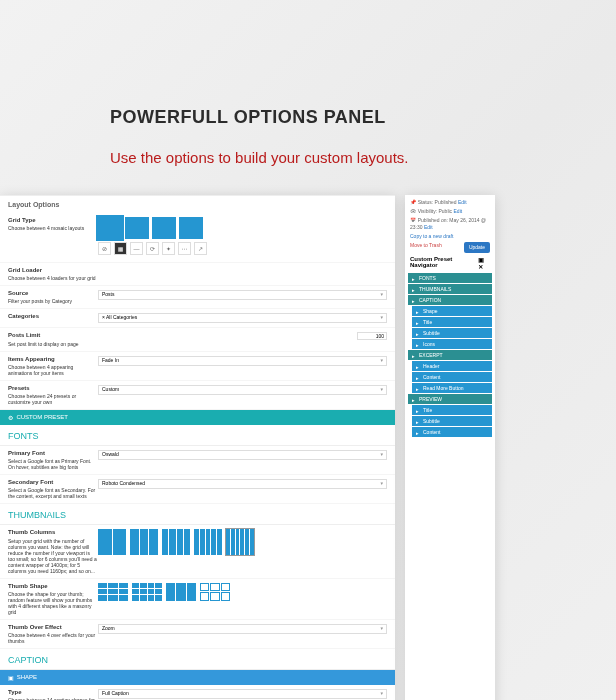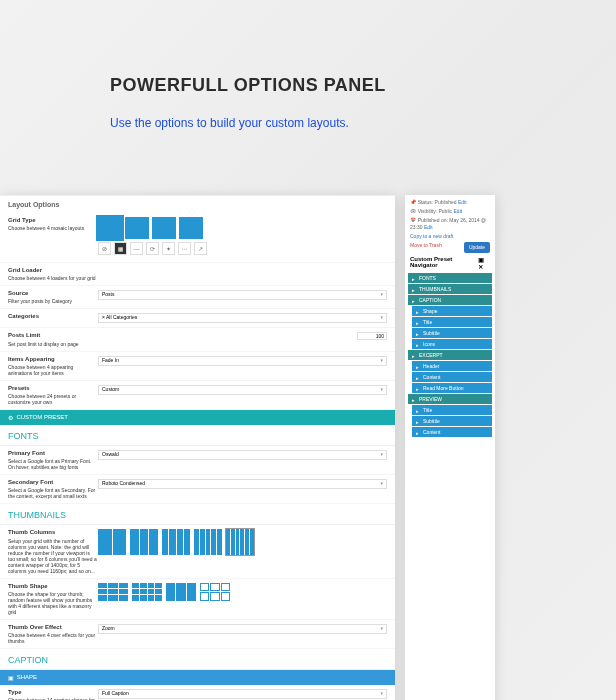--- a/index.html
+++ b/index.html
@@ -1,19 +1,19 @@
 <!DOCTYPE html>
 <html><head>
 <meta charset="utf-8">
 <style>
 *{box-sizing:border-box;margin:0;padding:0;font-family:Arial,Helvetica,sans-serif}
 body{width:616px;height:700px;background:linear-gradient(135deg,#f2f2f2 0%,#eaeaea 50%,#f0f0f0 100%);overflow:hidden}
-.header{padding:75px 0 25px 110px}
+.header{padding:107px 0 25px 110px}
 .header h1{font-size:18px;font-weight:700;color:#2c2c2c;letter-spacing:0.5px;margin-bottom:18px}
-.header p{font-size:12px;color:#1d4ed8;line-height:1.6}
+.header p{font-size:15px;color:#b91c1c;line-height:1.6}
 .panels{position:absolute;top:195px;left:0;display:flex;gap:10px}
 .left-panel{width:395px;background:#fff;box-shadow:0 2px 12px rgba(0,0,0,0.15);font-size:6px}
 .right-panel{width:90px;background:#fff;box-shadow:0 2px 12px rgba(0,0,0,0.15);font-size:5px;padding:3px}
 .section-head{background:#fff;color:#666;padding:5px 8px;font-size:7px;font-weight:600;border-top:1px solid #eee}
 .section-bar{background:#1aadb0;color:#fff;padding:4px 8px;font-size:6px;display:flex;align-items:center;gap:3px}
 .section-bar.blue{background:#3498db}
 .big-section{color:#1aadb0;font-size:9px;font-weight:400;padding:6px 8px 4px;border-bottom:1px solid #eee}
 .row{display:flex;padding:4px 8px;border-bottom:1px solid #f5f5f5}
 .row-label{width:90px;font-size:5px;color:#333;line-height:1.2}
 .row-label b{display:block;font-size:6px;font-weight:600;margin-bottom:1px}

